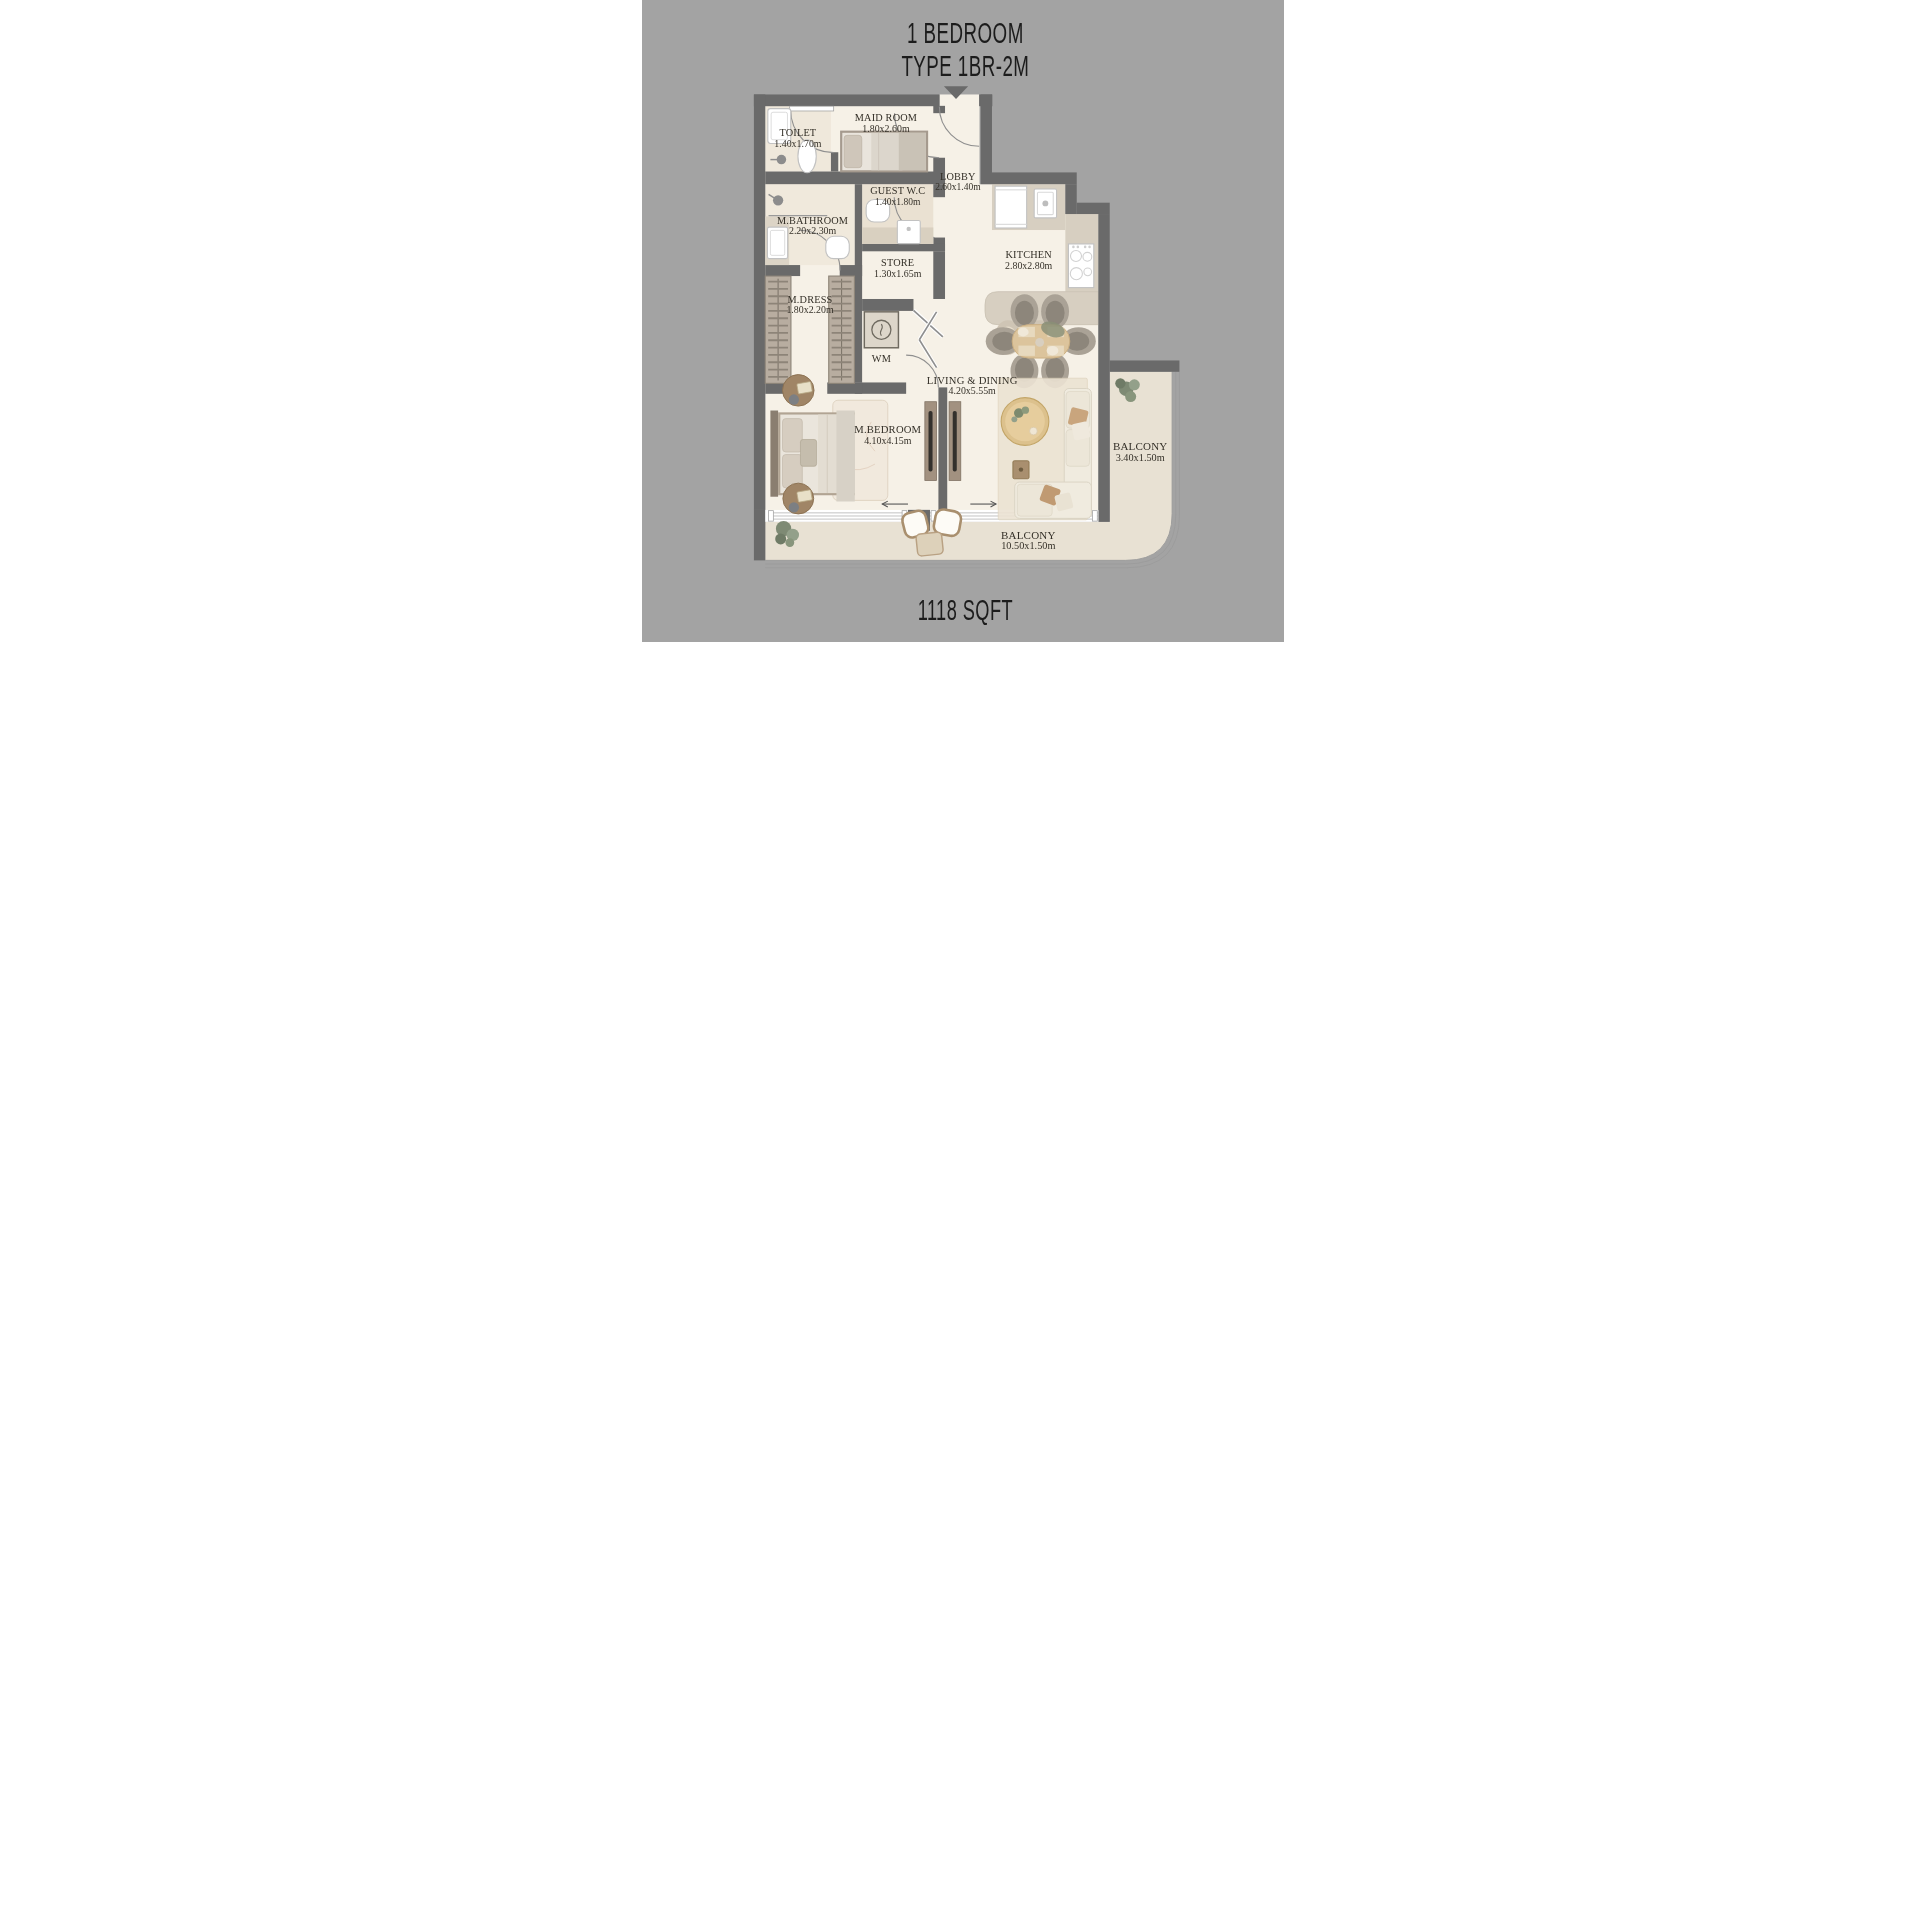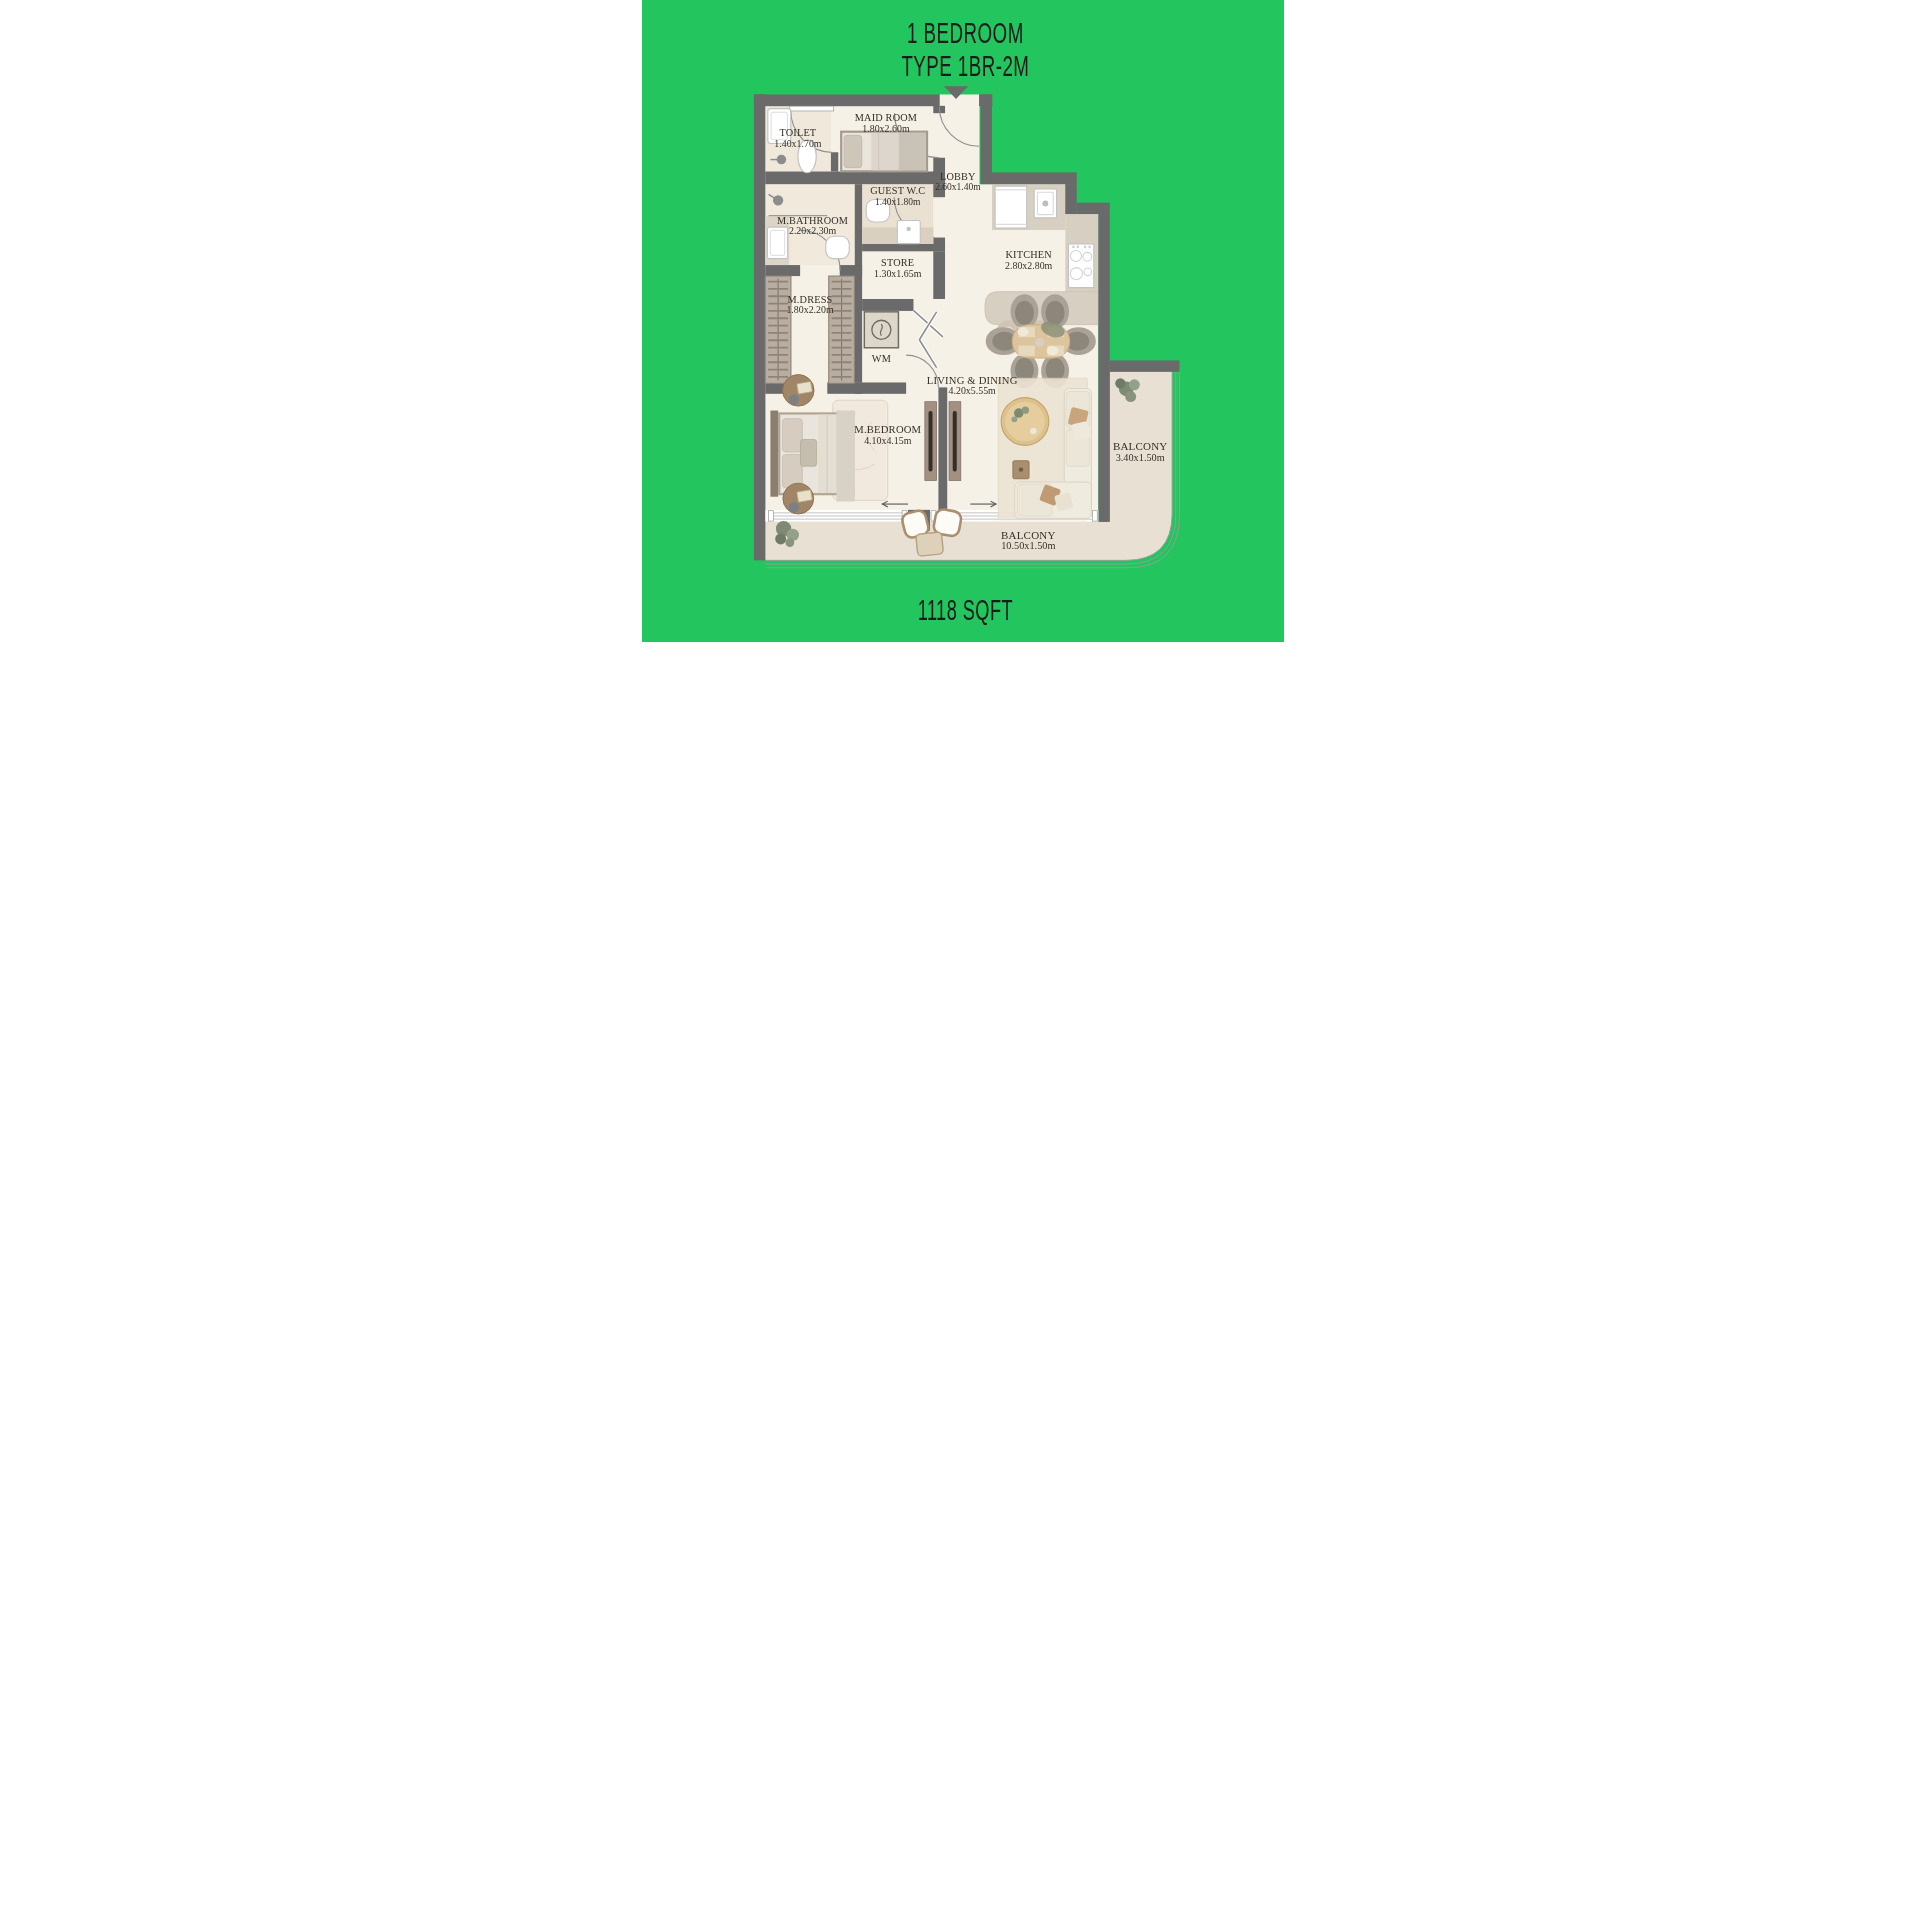--- a/index.html
+++ b/index.html
@@ -1,16 +1,16 @@
 <!DOCTYPE html>
 <html style="font-size:8.8px"><head>
 <meta charset="utf-8">
 <style>
   html,body{margin:0;padding:0;background:#ffffff;}
-  .page{width:642px;height:642px;margin:0 auto;background:#22c55e;position:relative;}
+  .page{width:642px;height:642px;margin:0 auto;background:#a3a3a3;position:relative;}
   svg{display:block;width:100%;height:100%;}
   .title-text{font-family:"Liberation Sans","DejaVu Sans",sans-serif;font-weight:500;fill:#1c1c1c;letter-spacing:4px;}
   .rname{font-family:"Liberation Serif","DejaVu Serif",serif;fill:#343028;letter-spacing:1px;}
   .rdims{font-family:"Liberation Serif","DejaVu Serif",serif;fill:#343028;}
   text{text-anchor:middle;}
   .wall{fill:#6a6a6a;}
   .doorarc{fill:none;stroke:#8f8f8f;stroke-width:6;}
   .doorleaf{stroke:#8f8f8f;stroke-width:9;}
   .rail{fill:none;stroke:#9b9b9b;stroke-width:5;}
   .glassline{stroke:#adadad;stroke-width:4;fill:none;}

